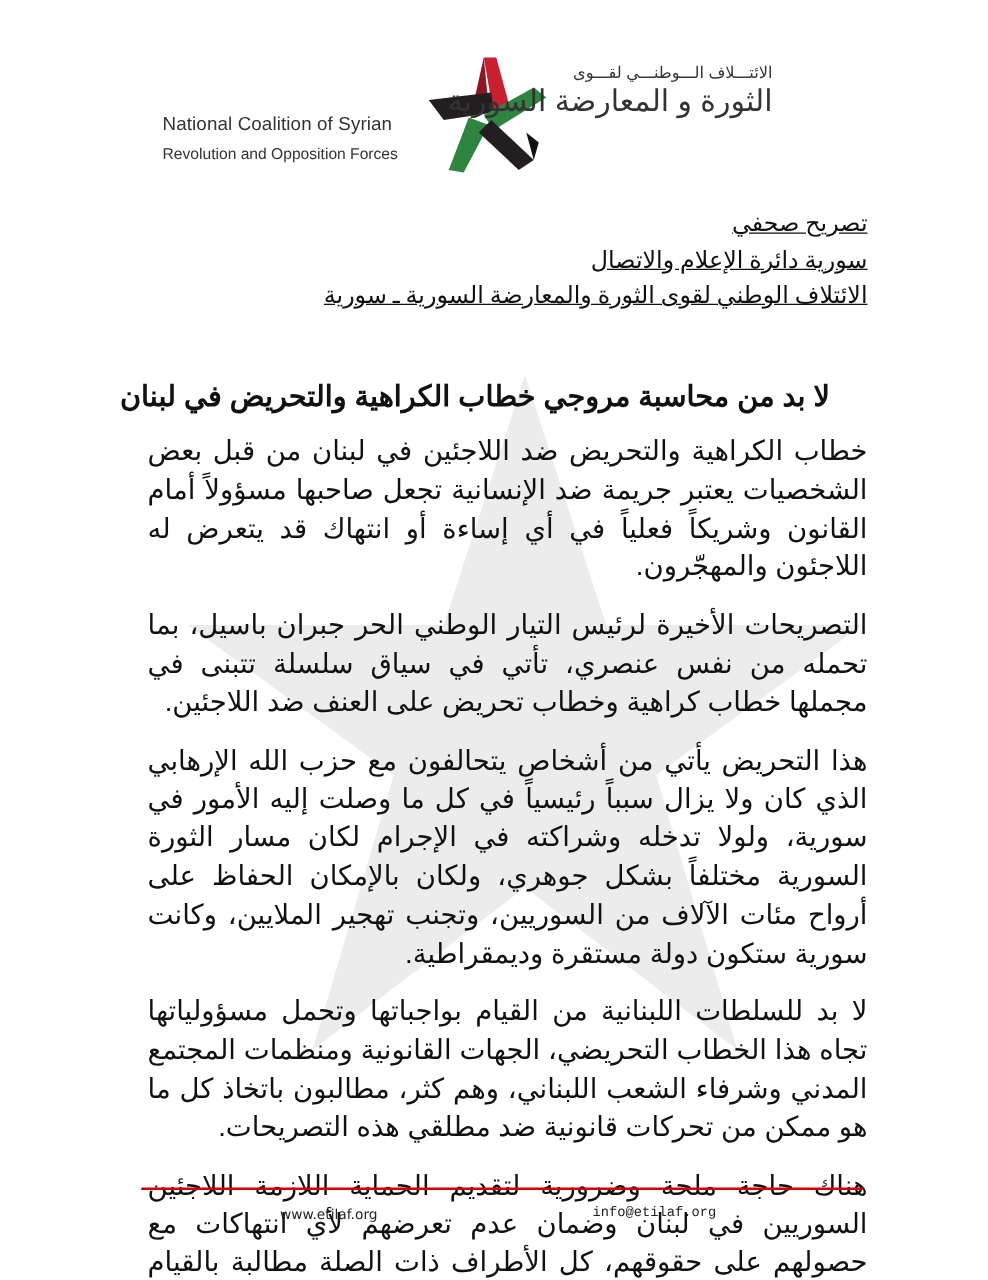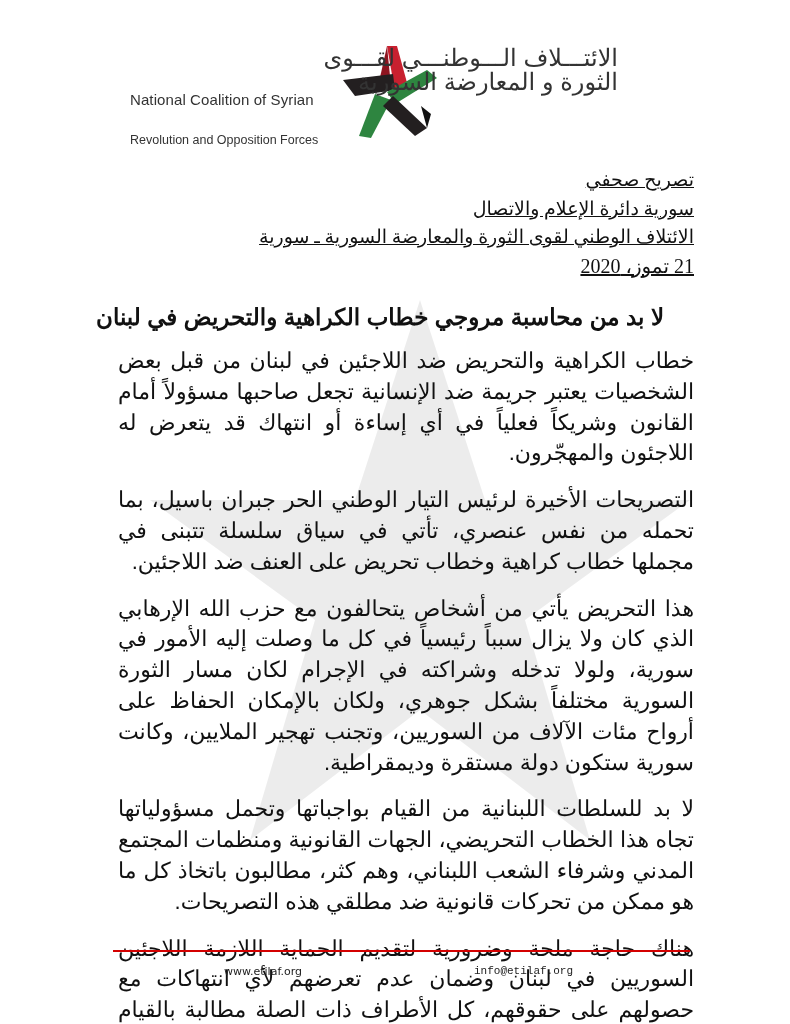--- a/index.html
+++ b/index.html
@@ -10,24 +10,24 @@
       overflow: hidden;
       font-family: "Liberation Sans", sans-serif;
       color: #111;
     }
     .page { position: absolute; left: 0; top: 0; width: 790px; height: 1024px; }
 
     
     .header { position: absolute; top: 42px; left: 0; width: 790px; height: 100px; padding-left: 24px; }
     .en-name { position: absolute; left: 130px; top: 48px; width: 215px; color: #333; direction: ltr; }
     .en-name .l1 { font-size: 15px; letter-spacing: 0.1px; line-height: 20px; white-space: nowrap; }
-    .en-name .l2 { font-size: 12.5px; line-height: 20px; margin-top: 20px; white-space: nowrap; }
+    .en-name .l2 { font-size: 12.5px; line-height: 20px; margin-top: 3px; white-space: nowrap; }
     .logo { position: absolute; left: 335px; top: 44px; width: 110px; height: 96px; }
     .ar-name { position: absolute; left: 443px; top: 46px; width: 175px; color: #333; direction: rtl; text-align: right; }
-    .ar-name .l1 { font-size: 24px; line-height: 24px; white-space: nowrap; letter-spacing: 0.5px; }
+    .ar-name .l1 { font-size: 13px; line-height: 24px; white-space: nowrap; letter-spacing: 0.5px; }
     .ar-name .l2 { font-size: 24px; line-height: 24px; white-space: nowrap; }
 
     
     .watermark { position: absolute; left: 150px; top: 300px; width: 540px; height: 560px; opacity: 0.07; pointer-events: none; }
 
     
     .meta { position: absolute; right: 96px; top: 166px; direction: rtl; text-align: right;
             font-family: "Liberation Serif", serif; font-size: 19px; line-height: 28.5px; text-decoration: underline; }
     .meta .date { font-size: 20px; }
 
@@ -75,21 +75,20 @@
 
   <div class="ar-name">
     <div class="l1">الائتـــلاف الـــوطنـــي لقـــوى</div>
     <div class="l2">الثورة و المعارضة السورية</div>
   </div>
 
   <div class="meta">
     <div>تصريح صحفي</div>
     <div>سورية دائرة الإعلام والاتصال</div>
     <div>الائتلاف الوطني لقوى الثورة والمعارضة السورية ـ سورية</div>
-    <div class="date">21 تموز، 2020</div>
   </div>
 
   <div class="headline">لا بد من محاسبة مروجي خطاب الكراهية والتحريض في لبنان</div>
 
   <div class="body-text">
     <p>خطاب الكراهية والتحريض ضد اللاجئين في لبنان من قبل بعض الشخصيات يعتبر جريمة ضد الإنسانية تجعل صاحبها مسؤولاً أمام القانون وشريكاً فعلياً في أي إساءة أو انتهاك قد يتعرض له اللاجئون والمهجّرون.</p>
     <p>التصريحات الأخيرة لرئيس التيار الوطني الحر جبران باسيل، بما تحمله من نفس عنصري، تأتي في سياق سلسلة تتبنى في مجملها خطاب كراهية وخطاب تحريض على العنف ضد اللاجئين.</p>
     <p>هذا التحريض يأتي من أشخاص يتحالفون مع حزب الله الإرهابي الذي كان ولا يزال سبباً رئيسياً في كل ما وصلت إليه الأمور في سورية، ولولا تدخله وشراكته في الإجرام لكان مسار الثورة السورية مختلفاً بشكل جوهري، ولكان بالإمكان الحفاظ على أرواح مئات الآلاف من السوريين، وتجنب تهجير الملايين، وكانت سورية ستكون دولة مستقرة وديمقراطية.</p>
     <p>لا بد للسلطات اللبنانية من القيام بواجباتها وتحمل مسؤولياتها تجاه هذا الخطاب التحريضي، الجهات القانونية ومنظمات المجتمع المدني وشرفاء الشعب اللبناني، وهم كثر، مطالبون باتخاذ كل ما هو ممكن من تحركات قانونية ضد مطلقي هذه التصريحات.</p>
     <p>هناك حاجة ملحة وضرورية لتقديم الحماية اللازمة اللاجئين السوريين في لبنان وضمان عدم تعرضهم لأي انتهاكات مع حصولهم على حقوقهم، كل الأطراف ذات الصلة مطالبة بالقيام بواجباتها في هذا الصدد.</p>

